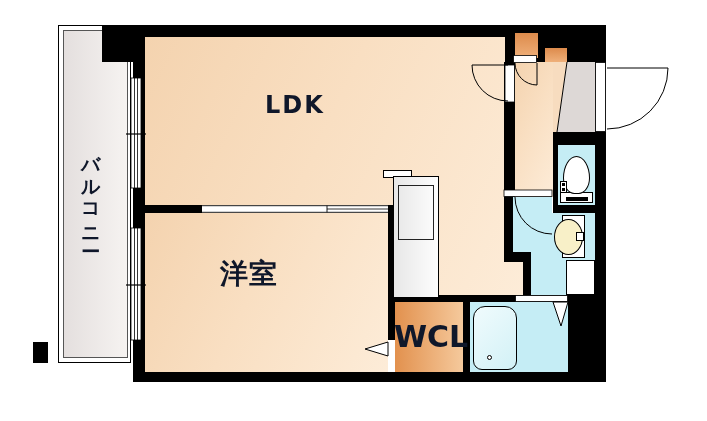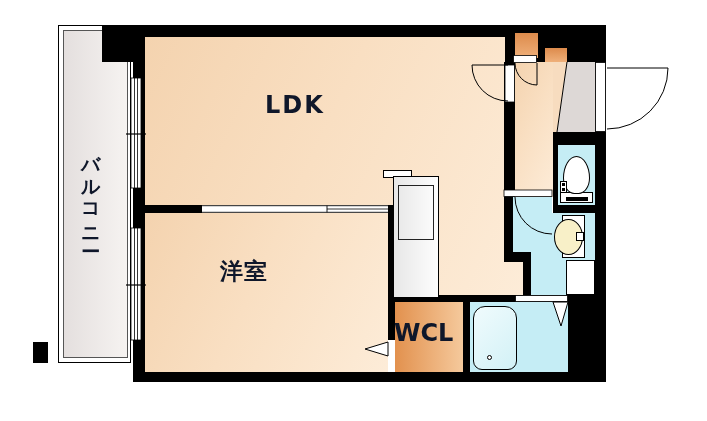--- a/index.html
+++ b/index.html
@@ -116,17 +116,17 @@
     <line x1="137.5" y1="228" x2="137.5" y2="340" stroke="#000" stroke-width="0.8"></line>
     <line x1="126" y1="285" x2="146" y2="285" stroke="#000" stroke-width="1.2"></line>
 
     <line x1="202" y1="205.7" x2="388" y2="205.7" stroke="#000" stroke-width="0.9"></line>
     <line x1="202" y1="212.3" x2="388" y2="212.3" stroke="#000" stroke-width="0.9"></line>
     <line x1="327" y1="205.7" x2="327" y2="212.3" stroke="#000" stroke-width="0.9"></line>
     <line x1="327" y1="209" x2="388" y2="209" stroke="#000" stroke-width="0.8"></line>
   </svg>
 
   <div class="label" style="left:265px;top:92px;font-size:24px;letter-spacing:2px;">LDK</div>
-  <div class="label" style="left:220px;top:258px;font-size:23px;letter-spacing:1px;">洋室</div>
-  <div class="label" style="left:394px;top:320px;width:70px;text-align:left;font-size:24px;">WCL</div>
+  <div class="label" style="left:220px;top:258px;font-size:28px;letter-spacing:1px;">洋室</div>
+  <div class="label" style="left:394px;top:320px;width:70px;text-align:left;font-size:30px;">WCL</div>
   <div class="label" style="left:80px;top:142px;font-size:19px;writing-mode:vertical-rl;letter-spacing:3px;font-weight:bold;">バルコニー</div>
 
 </div>
 
 </body></html>

